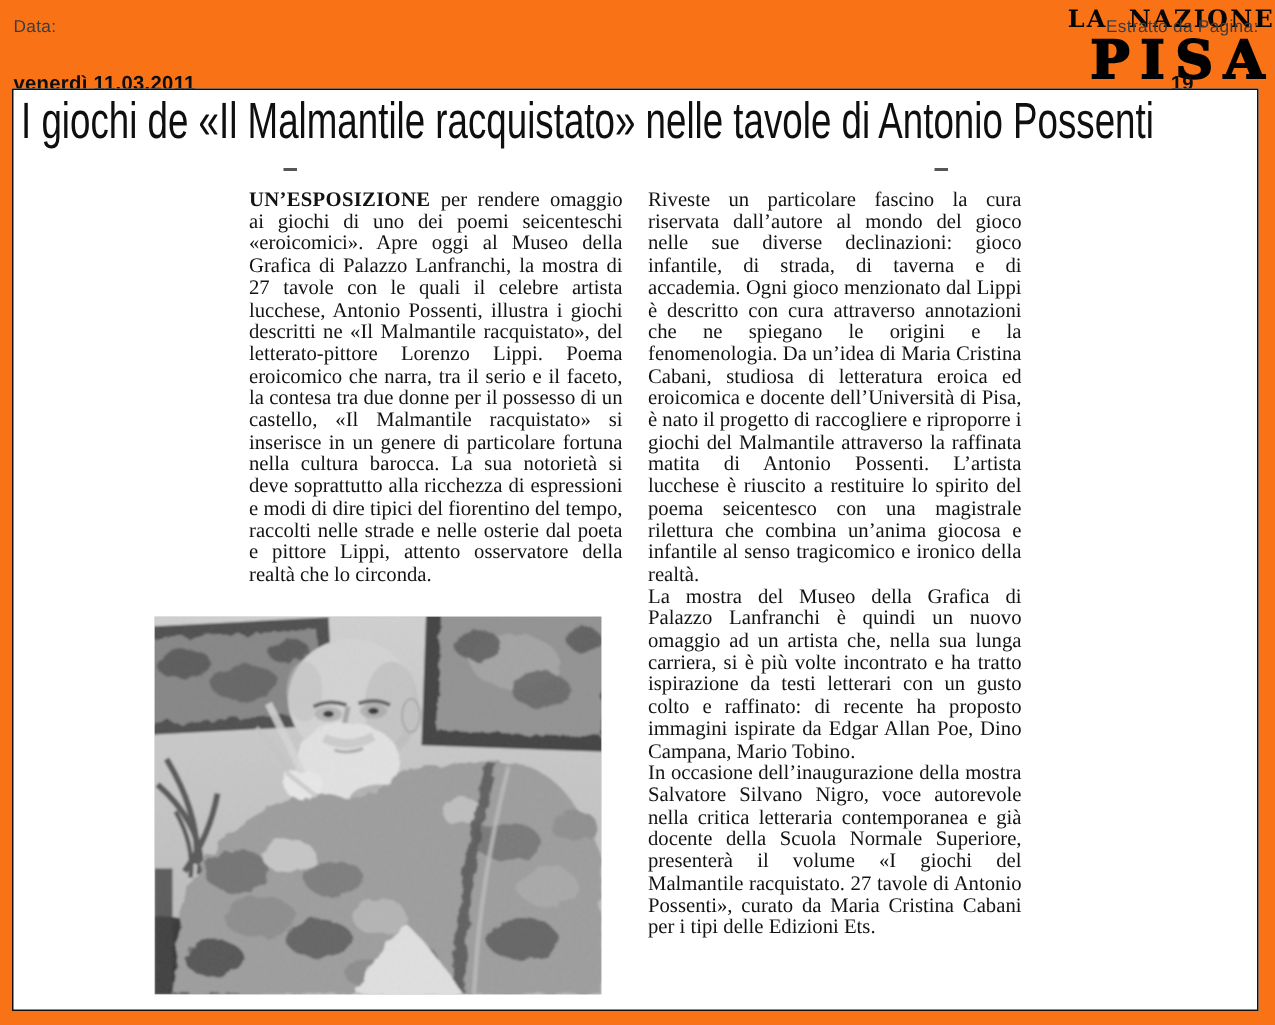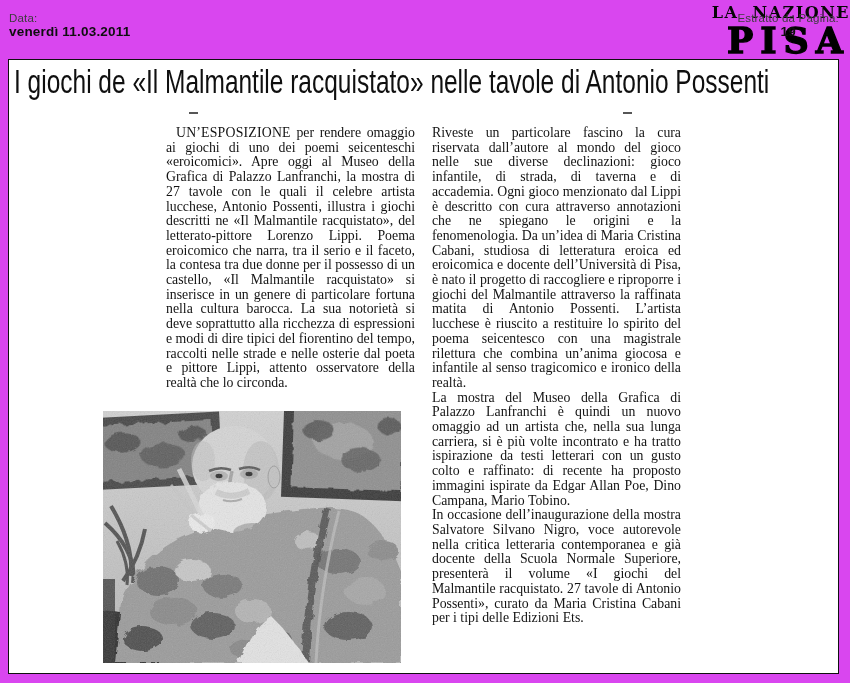--- a/index.html
+++ b/index.html
@@ -1,23 +1,23 @@
 <!DOCTYPE html>
 <html lang="it"><head>
 <meta charset="utf-8">
 <style>
   html,body{margin:0;padding:0;background:#ffffff;}
-  .page{position:relative;width:850px;height:683px;background:#d946ef;overflow:hidden;
+  .page{position:relative;width:850px;height:683px;background:#f97316;overflow:hidden;
         font-family:"Liberation Sans",sans-serif;color:#161616;}
 
   
   .hdr-left{position:absolute;left:9px;top:12px;}
   .hdr-right{position:absolute;right:11px;top:12px;text-align:center;}
   .hdr-label{font-size:11.5px;color:#3c3c3c;letter-spacing:.2px;}
-  .hdr-strong{margin-top:0;font-size:13.5px;font-weight:bold;color:#0e0e0e;letter-spacing:.2px;}
+  .hdr-strong{margin-top:24px;font-size:13.5px;font-weight:bold;color:#0e0e0e;letter-spacing:.2px;}
   .masthead{position:absolute;left:0;right:0;top:5px;text-align:right;line-height:1;}
   .m1{font-family:"DejaVu Serif","Liberation Serif",serif;font-weight:bold;font-size:16px;
       letter-spacing:1.5px;word-spacing:7px;color:#060606;}
   .m2{font-family:"DejaVu Serif","Liberation Serif",serif;font-weight:bold;font-size:35px;
       letter-spacing:7px;color:#000;-webkit-text-stroke:1.3px #000;margin-top:2px;padding-left:6px;}
 
   
   .article-box{position:absolute;left:8px;top:59px;width:831px;height:615px;
                border:1.5px solid #101010;box-sizing:border-box;background:#fff;}
   .headline{position:absolute;left:14px;top:63px;margin:0;font-weight:400;color:#0f0f0f;
@@ -27,21 +27,21 @@
   .dash-l{left:189px;top:112px;}
   .dash-r{left:623px;top:112px;}
 
   
   .col{position:absolute;top:126px;width:249px;font-family:"Liberation Serif",serif;
        font-size:13.8px;line-height:14.7px;text-align:justify;color:#131313;
        hyphens:auto;-webkit-hyphens:auto;}
   .col p{margin:0;}
   .col-left{left:166px;}
   .col-right{left:432px;}
-  .lead{font-weight:normal;letter-spacing:.2px;margin-left:10px;}
+  .lead{font-weight:bold;letter-spacing:.2px;}
 
   
   .photo{position:absolute;left:103px;top:411px;width:298px;height:252px;overflow:hidden;
          background:#c6c6c6;}
   .photo svg{display:block;}
 </style>
 </head>
 <body>
 
 <div class="page">

